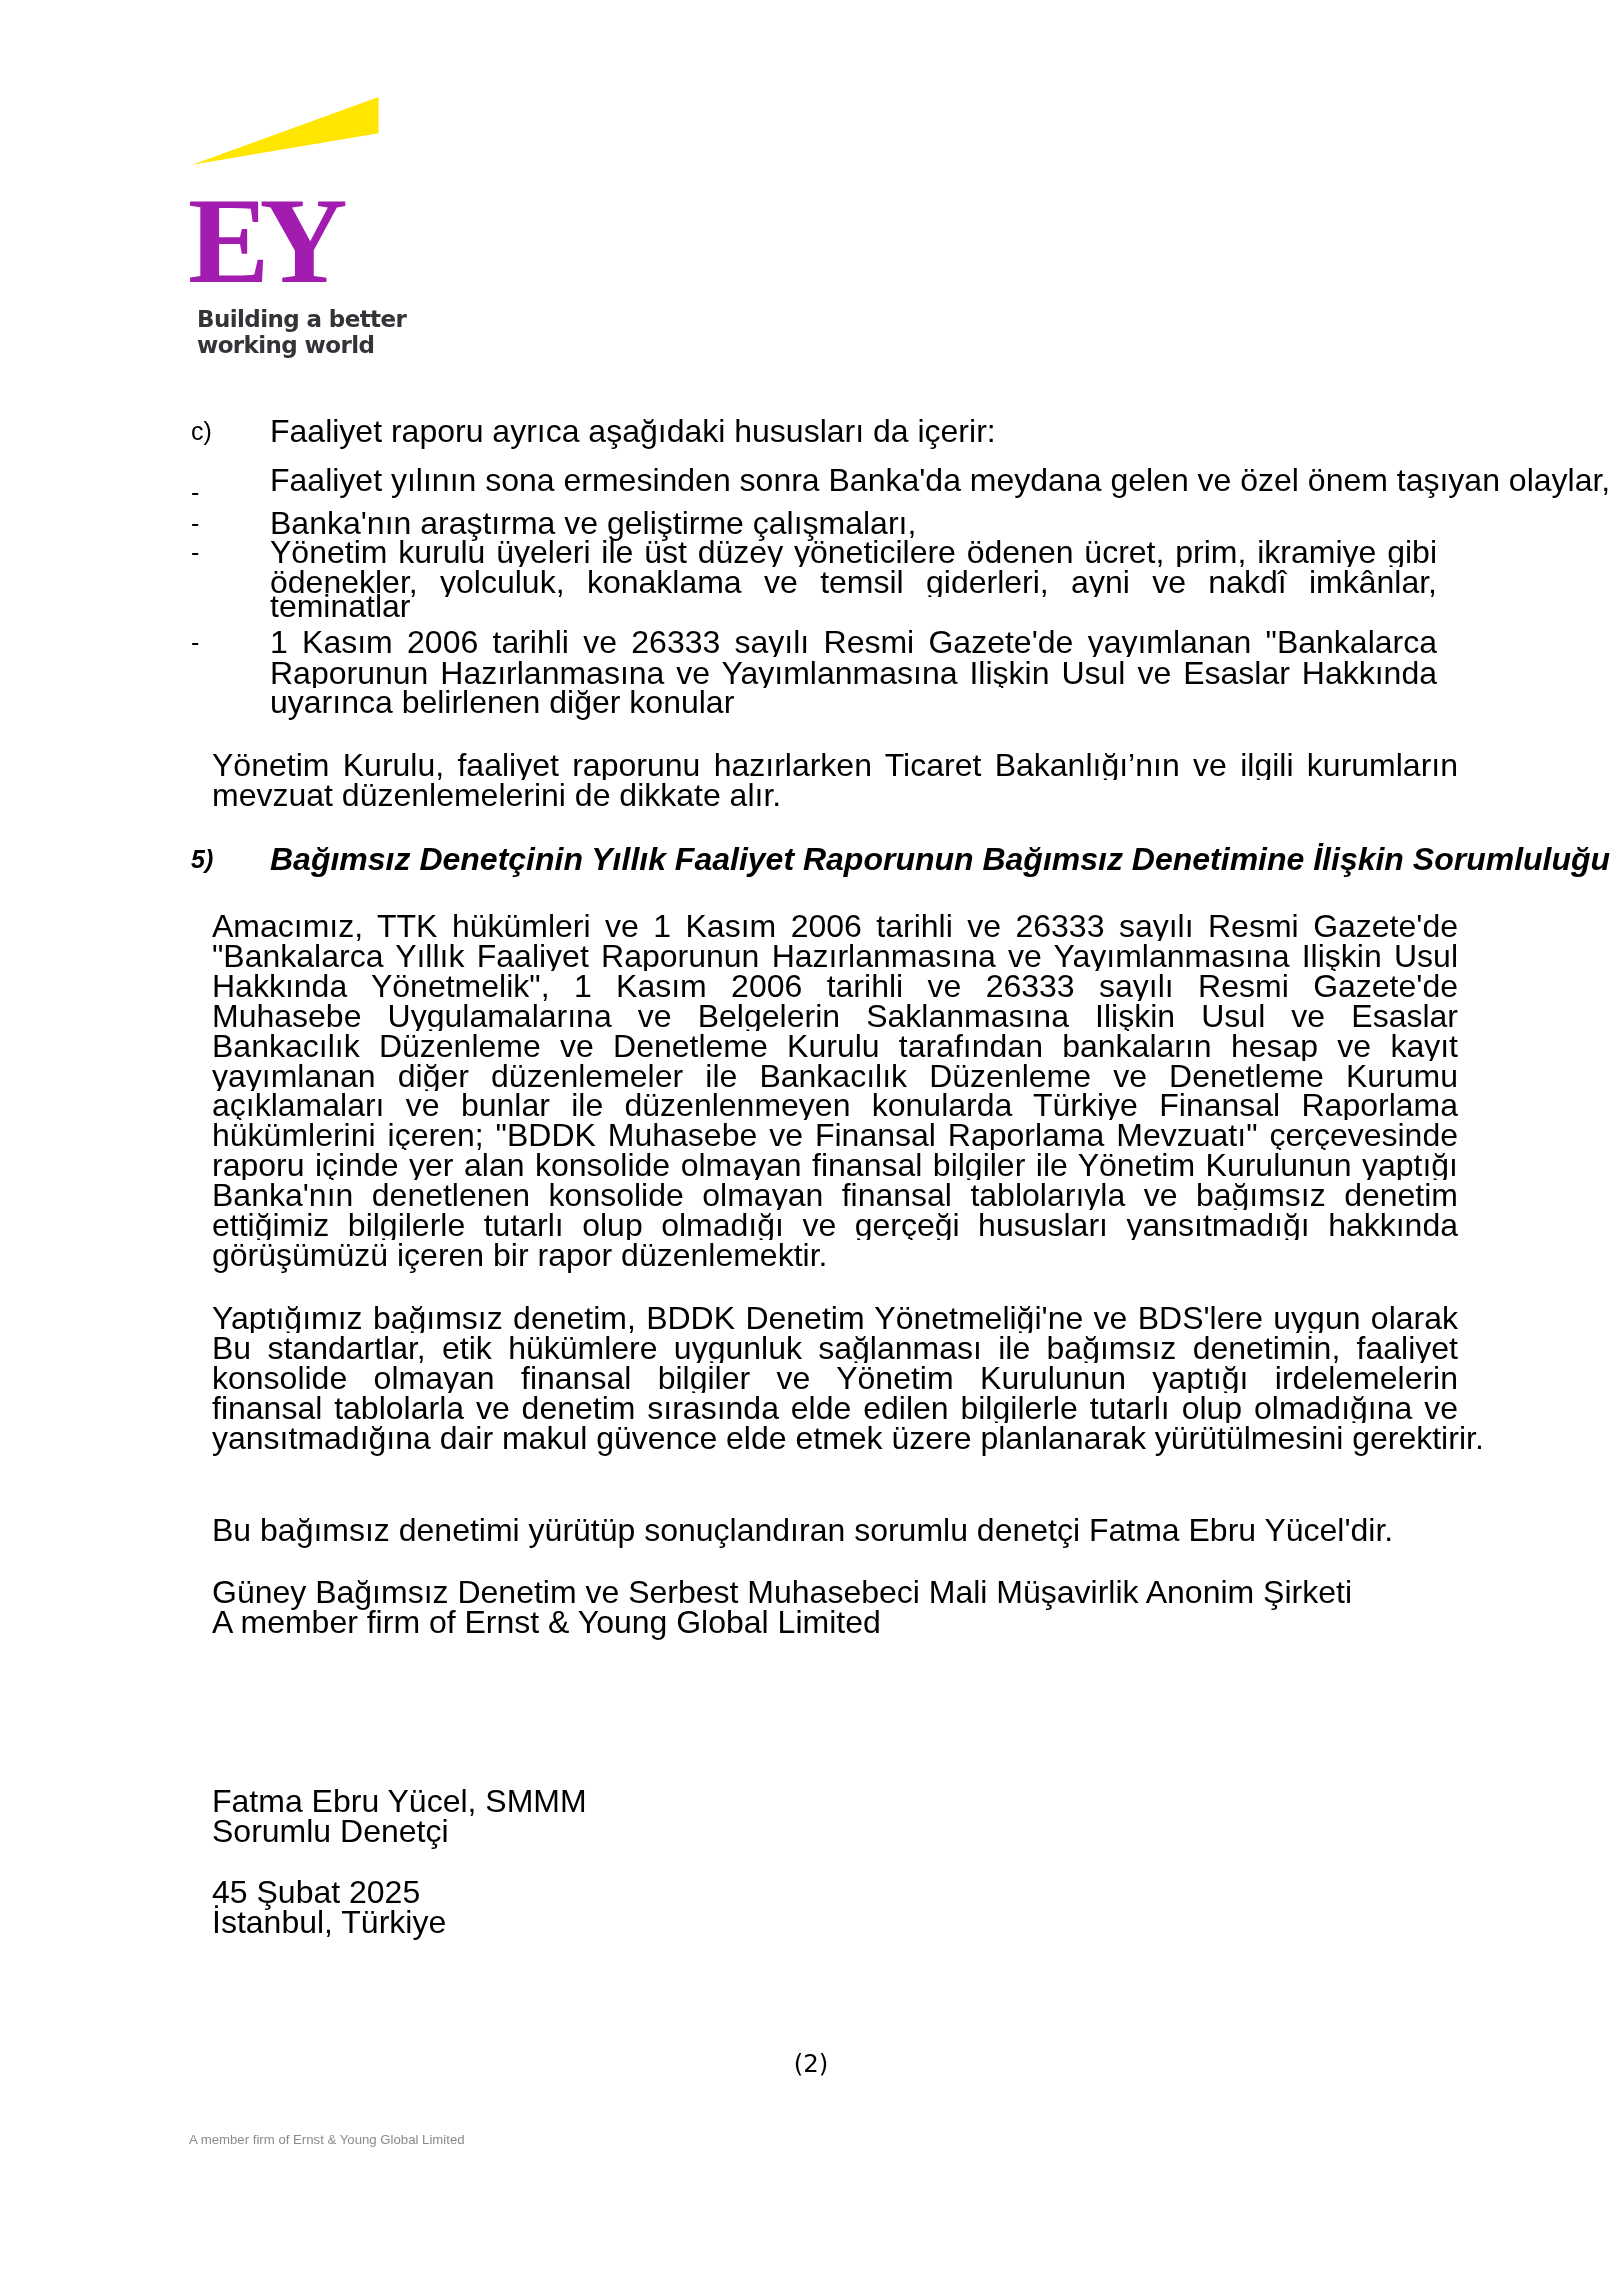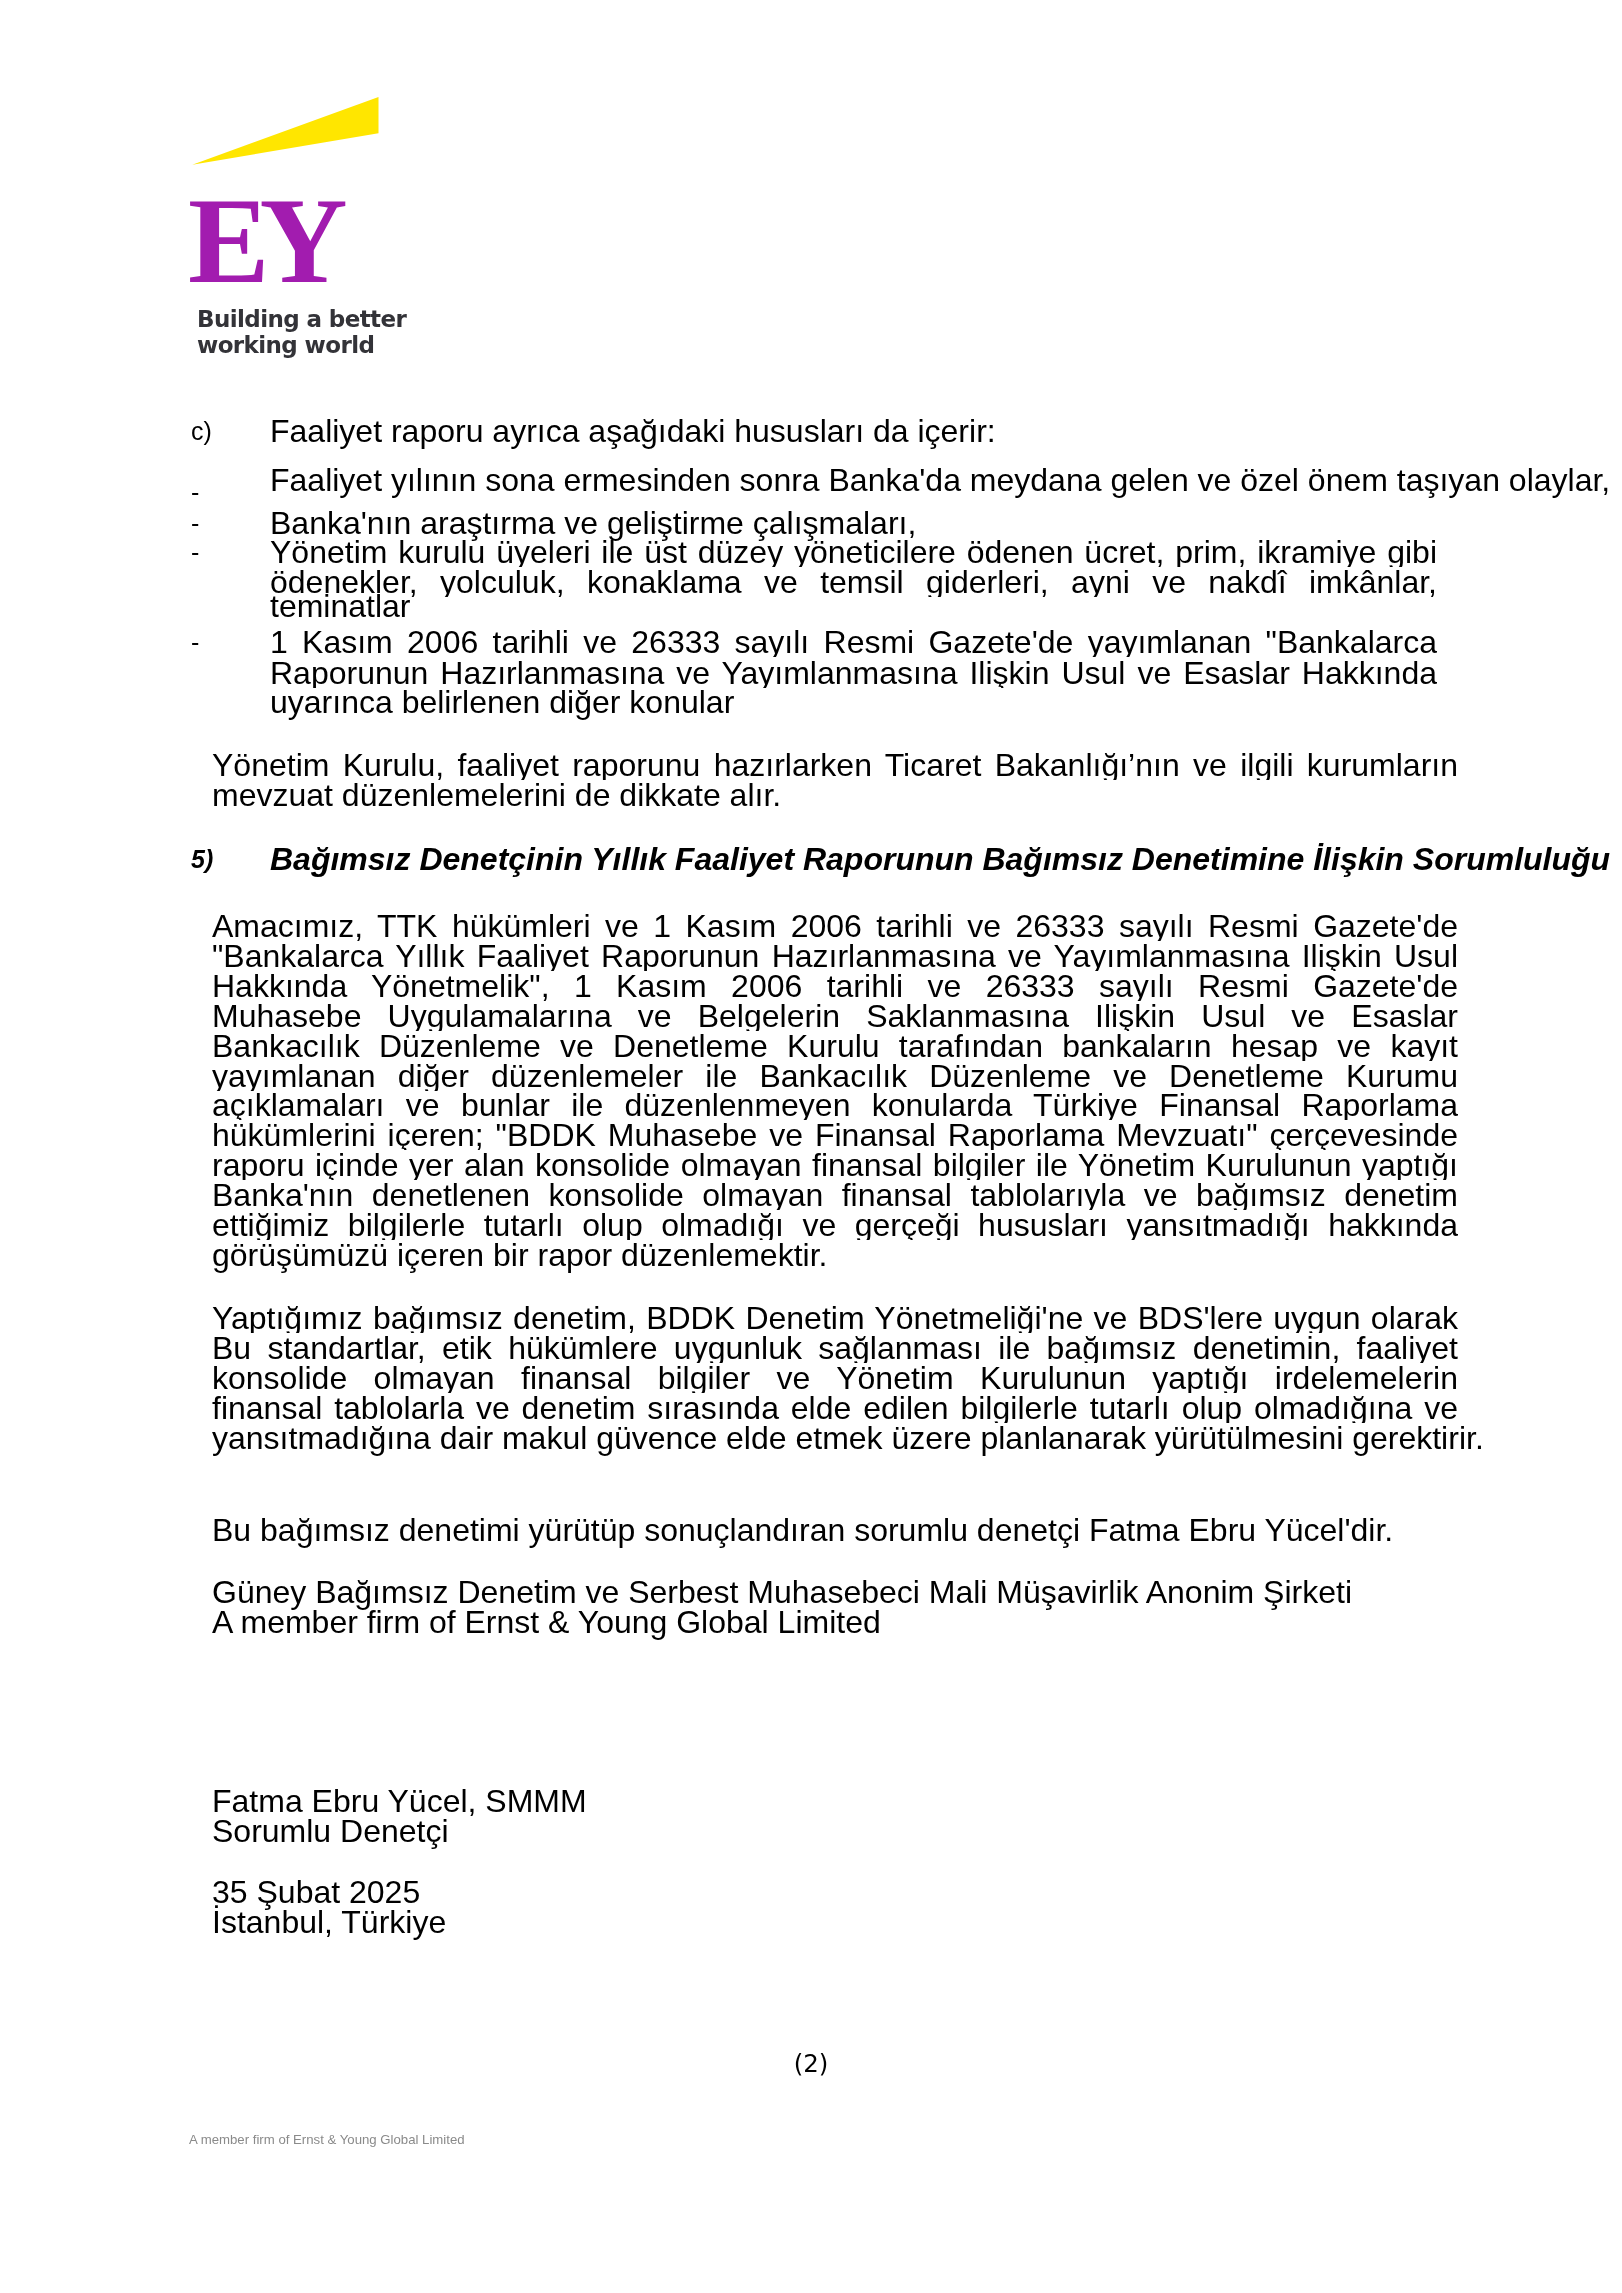--- a/index.html
+++ b/index.html
@@ -76,18 +76,18 @@
 <div class="ln full" style="top:1424px">yansıtmadığına dair makul güvence elde etmek üzere planlanarak yürütülmesini gerektirir.</div>
 
 <div class="ln full" style="top:1516px">Bu bağımsız denetimi yürütüp sonuçlandıran sorumlu denetçi Fatma Ebru Yücel'dir.</div>
 
 <div class="ln full" style="top:1578px">Güney Bağımsız Denetim ve Serbest Muhasebeci Mali Müşavirlik Anonim Şirketi</div>
 <div class="ln full" style="top:1608px">A member firm of Ernst &amp; Young Global Limited</div>
 
 <div class="ln full" style="top:1787px">Fatma Ebru Yücel, SMMM</div>
 <div class="ln full" style="top:1817px">Sorumlu Denetçi</div>
 
-<div class="ln full" style="top:1878px">35 Şubat 2025</div>
+<div class="ln full" style="top:1878px">45 Şubat 2025</div>
 <div class="ln full" style="top:1908px">İstanbul, Türkiye</div>
 
 <div class="pagenum" style="top:2049px">(2)</div>
 <div class="footer">A member firm of Ernst &amp; Young Global Limited</div>
 
 
 </body></html>

